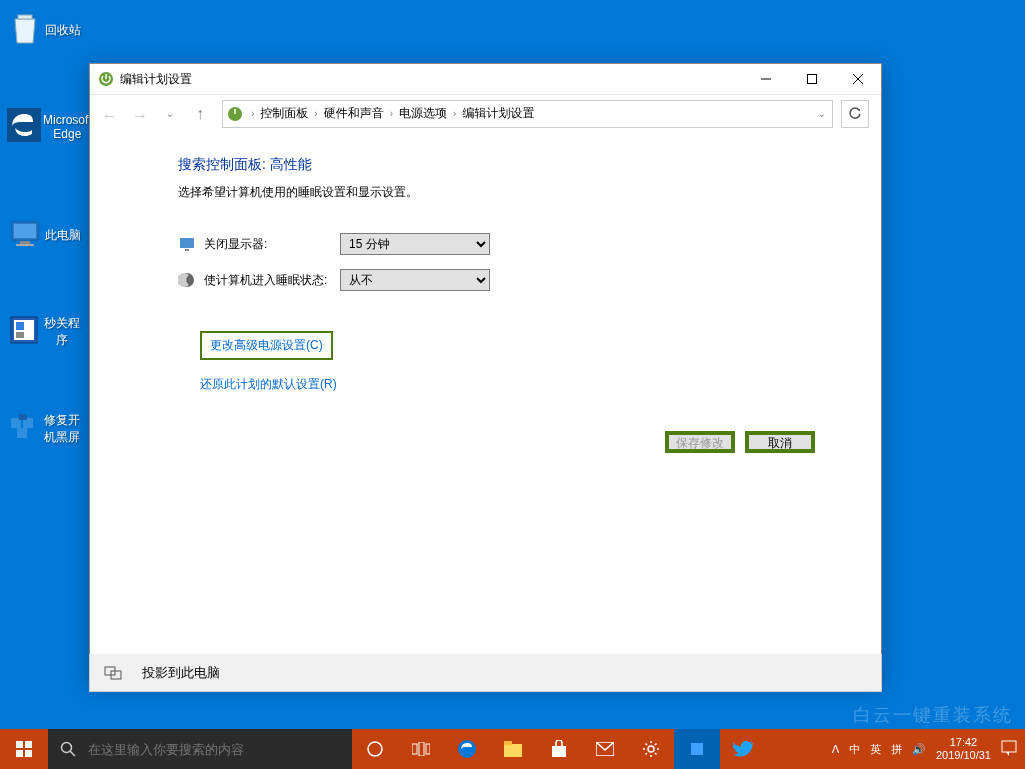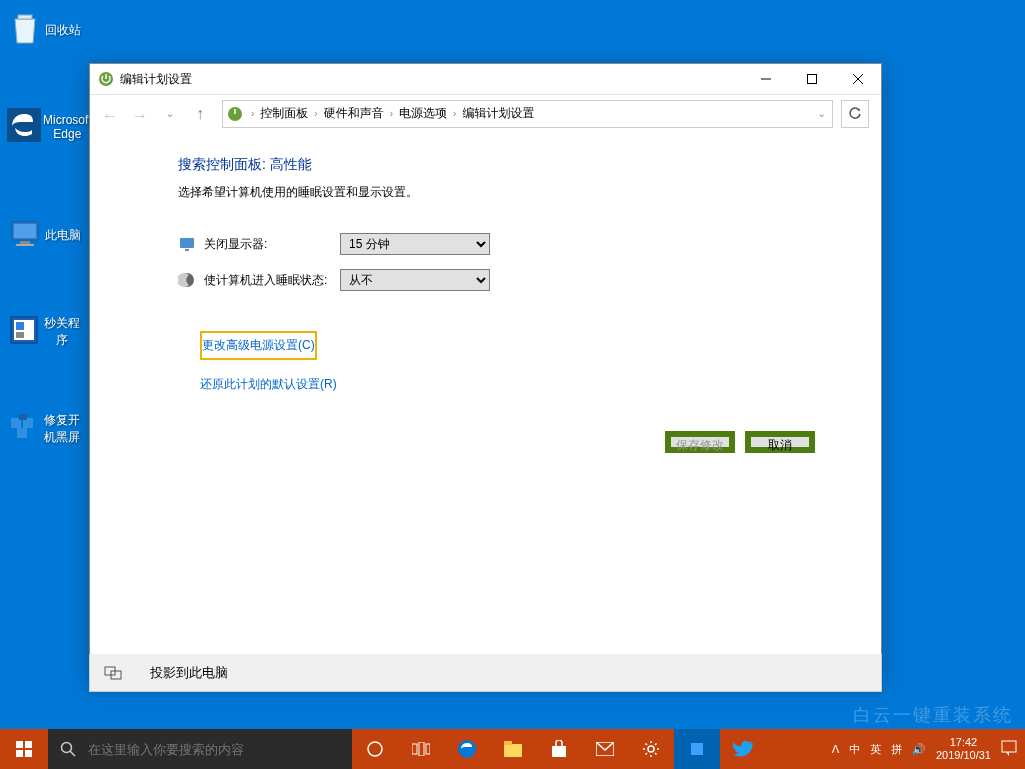--- a/index.html
+++ b/index.html
@@ -33,27 +33,27 @@
     
     .content { flex: 1; padding: 24px 34px 20px 88px; overflow: auto; }
     .page-title { color: #003399; font-size: 14px; margin-bottom: 10px; }
     .page-desc { font-size: 12px; margin-bottom: 32px; }
     .setting-row { display: flex; align-items: center; margin-bottom: 14px; }
     .setting-icon { width: 18px; height: 18px; margin-right: 8px; }
     .setting-label { font-size: 12px; width: 136px; }
     .setting-select { width: 150px; height: 22px; font-size: 12px; border: 1px solid #7a7a7a; background: #e1e1e1; padding: 0 4px; }
     .link-row { margin-top: 40px; margin-bottom: 14px; margin-left: 22px; }
     .link { color: #0066cc; font-size: 12px; cursor: pointer; text-decoration: none; }
-    .link.highlighted { border: 2px solid #eab308; padding: 4px 0; display: inline-block; }
+    .link.highlighted { border: 2px solid #4d7c0f; padding: 4px 8px; display: inline-block; }
     .button-row { display: flex; justify-content: flex-end; gap: 10px; margin-top: 38px; padding-right: 32px; }
-    .btn { width: 70px; height: 22px; font-size: 12px; border: 6px solid #4d7c0f; background: #e1e1e1; cursor: pointer; }
+    .btn { width: 70px; height: 22px; font-size: 12px; border: 4px solid #4d7c0f; background: #e1e1e1; cursor: pointer; }
     .btn:disabled { color: #999; cursor: default; }
     
     
-    .below-window { position: absolute; left: 89px; top: 654px; width: 793px; height: 38px; background: #f0f0f0; border: 1px solid #ccc; border-top: none; display: flex; align-items: center; padding: 0 14px; gap: 28px; }
+    .below-window { position: absolute; left: 89px; top: 654px; width: 793px; height: 38px; background: #f0f0f0; border: 1px solid #ccc; border-top: none; display: flex; align-items: center; padding: 0 14px; gap: 20px; }
     .below-window span { font-size: 13px; }
     
     
     .taskbar { position: absolute; left: 0; bottom: 0; width: 100%; height: 40px; background: #c2410c; display: flex; align-items: center; }
     .start-btn { width: 48px; height: 40px; display: flex; align-items: center; justify-content: center; cursor: pointer; }
     .search-taskbar { flex: 0 0 304px; height: 40px; background: #2b2b2b; display: flex; align-items: center; padding: 0 12px; gap: 12px; }
     .search-taskbar input { background: transparent; border: none; outline: none; color: #ccc; font-size: 13px; flex: 1; }
     .task-icons { display: flex; align-items: center; height: 40px; }
     .task-icon { width: 46px; height: 40px; display: flex; align-items: center; justify-content: center; cursor: pointer; }
     .tray { margin-left: auto; display: flex; align-items: center; padding: 0 8px; gap: 10px; color: #fff; font-size: 11px; }

